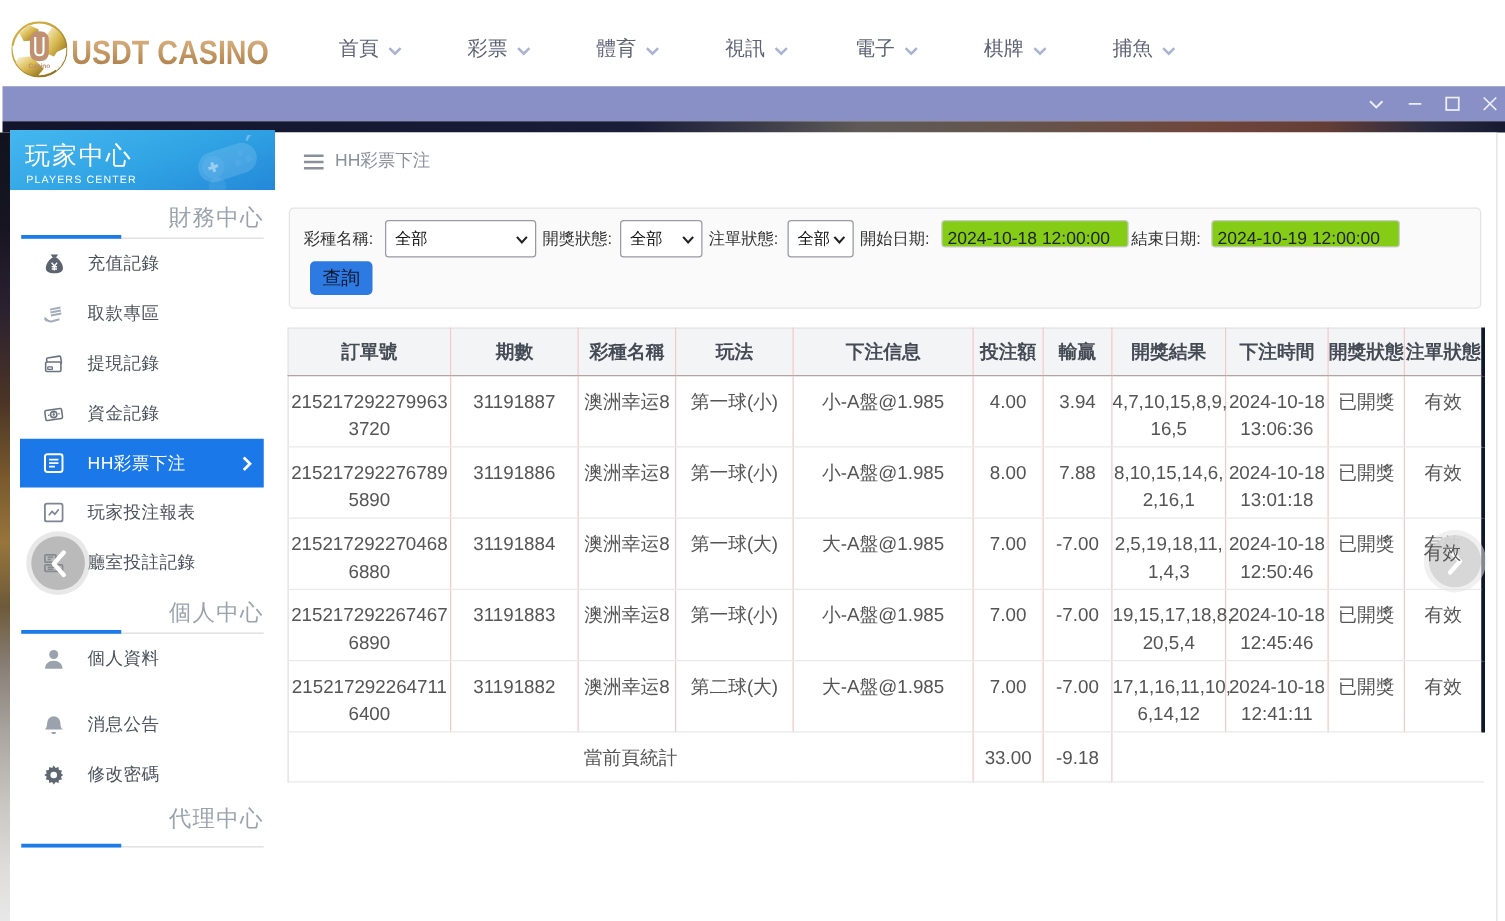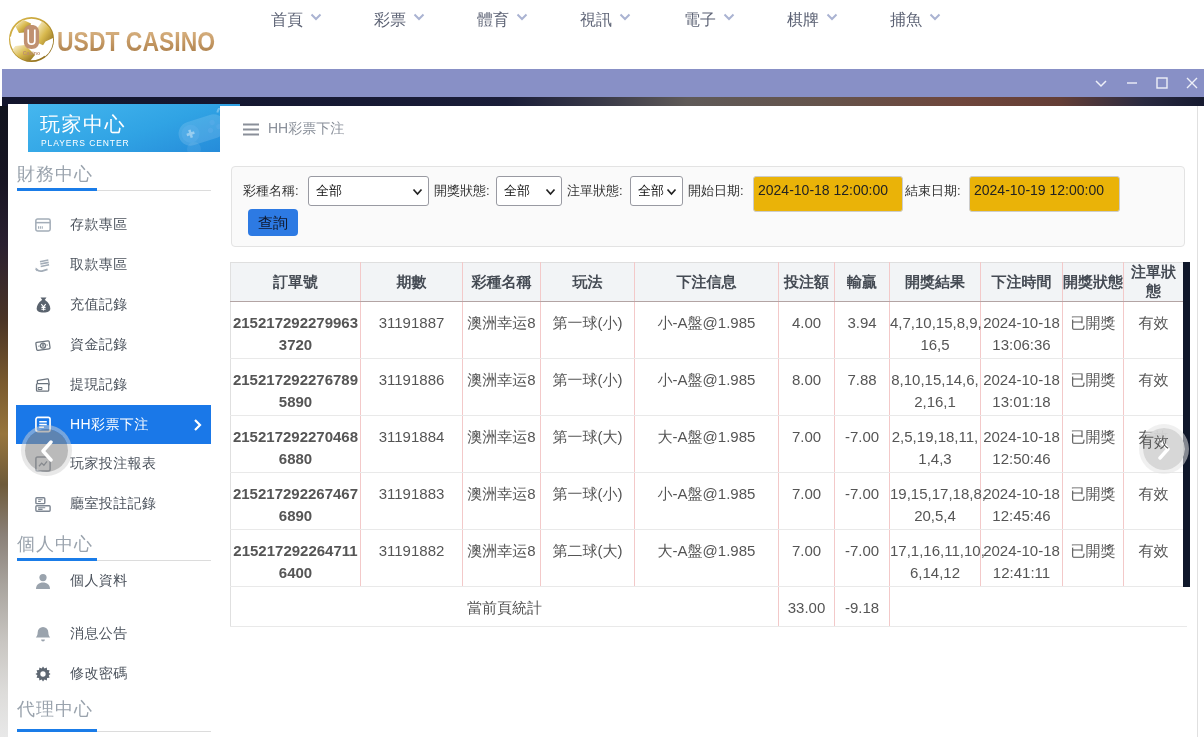--- a/index.html
+++ b/index.html
@@ -6,44 +6,44 @@
 html,body { width:1204px; height:737px; overflow:hidden; background:#fff;
   font-family:"Liberation Sans", sans-serif; }
 #stage { position:relative; width:1204px; height:737px; }
 
 
 #tophdr { position:absolute; left:0; top:0; width:1204px; height:69px; background:#fff; }
 #logoball { position:absolute; left:9px; top:17px; width:45px; height:45px; }
 #logotext { position:absolute; left:57px; top:27px; font-size:27px; font-weight:bold; letter-spacing:0px; transform:scaleX(0.85); transform-origin:left center;
   background:linear-gradient(180deg,#d8b384 10%,#c79b66 45%,#a97d49 90%);
   -webkit-background-clip:text; background-clip:text; color:transparent; }
-.nav { position:absolute; top:10px; height:58px; display:flex; align-items:flex-start; }
+.nav { position:absolute; top:10px; height:58px; display:flex; align-items:center; }
 .nav .t { font-size:16px; color:#5d6375; }
 .nav svg { margin-left:7px; margin-top:3px; }
 
 
 #purple { position:absolute; left:2px; top:69px; width:1202px; height:28px; background:#8890c6; }
 #winctl { position:absolute; right:6px; top:0; height:28px; display:flex; align-items:center; gap:18px; }
 
 
 #darkstrip { position:absolute; left:2px; top:97px; width:1202px; height:9px;
   background:linear-gradient(90deg,#12152c 0%,#171a34 30%,#1a1d38 42%,#3a3a48 50%,#5f5a58 57%,#65544c 68%,#6f463c 80%,#643e36 88%,#2a2a40 95%,#161a30 100%); }
 
 
 #photostrip { position:absolute; left:0; top:106px; width:8px; height:631px;
   background:linear-gradient(180deg,#10131d 0%,#181523 12%,#2a2030 22%,#4a3425 34%,#7a5a2e 44%,#97753c 52%,#6e5a3a 60%,#8a8078 68%,#a9a49e 76%,#c9c6c2 85%,#dddcda 93%,#e8e8e8 100%); }
 
 
 #sidebar { position:absolute; left:8px; top:104px; width:212px; height:633px; background:#fff; }
 #sbhead { position:absolute; left:0; top:0; width:212px; height:48px; overflow:hidden;
-  background:linear-gradient(160deg,#45b7ef 0%,#30a3e4 55%,#2488d8 100%);margin-left:20px; }
+  background:linear-gradient(160deg,#45b7ef 0%,#30a3e4 55%,#2488d8 100%); }
 #sbhead .zh { position:absolute; left:12px; top:7px; font-size:20px; color:#fff; letter-spacing:1.5px; }
 #sbhead .en { position:absolute; left:13px; top:33.5px; font-size:8.5px; color:#fff; letter-spacing:0.9px; }
 #sbmenu { position:absolute; left:9px; top:48px; width:194px; }
-.sect { position:relative; }
+.sect { position:relative;text-align:right; }
 .sect .st { font-size:18px; color:#9aa3ad; letter-spacing:1px; line-height:21px; }
 .sect .ul { position:relative; height:0; border-bottom:1px solid #dcdcdc; }
 .sect .ul i { position:absolute; left:0; top:-2px; width:80px; height:3px; background:#1a7ce8; }
 .mi { position:relative; height:40px; display:flex; align-items:center; color:#4b525c; font-size:14px; }
 .mi .ic { width:16px; height:20px; margin-left:18px; display:flex; align-items:center; justify-content:center; }
 .mi .lb { margin-left:19px; letter-spacing:0.4px; }
 .mi.act { background:#1a78e8; color:#fff; margin-left:-1px; padding-left:1px; width:195px; height:39px; }
 .mi.act .arr { position:absolute; right:9px; top:13px; }
 
 
@@ -51,38 +51,38 @@
 #rightline { position:absolute; left:1197px; top:106px; width:1px; height:631px; background:#e0e0e0; }
 #crumb { position:absolute; left:23px; top:9px; height:28px; display:flex; align-items:center; color:#8a909a; font-size:14px; }
 #crumb svg { margin-right:9px; }
 
 #filterbox { position:absolute; left:11px; top:60px; width:954px; height:81px; background:#fafafa;
   border:1px solid #e3e3e3; border-radius:4px; }
 .flbl { position:absolute; font-size:13px; color:#333; top:9px; height:30px; line-height:30px; }
 .fsel { position:absolute; top:9px; height:30px; font-size:13px; color:#111; line-height:28px;
   border:1px solid #999aa2; border-radius:3px; background:#fff; padding-left:7px; }
 .fsel svg { position:absolute; right:5px; top:11px; }
-.fin { position:absolute; top:9px; height:36px; font-size:14px; color:#222; line-height:27px; white-space:nowrap;
-  border:1px solid #ccc; border-radius:3px; background:#eab308; padding-left:4px; }
+.fin { position:absolute; top:9px; height:22px; font-size:14px; color:#222; line-height:27px; white-space:nowrap;
+  border:1px solid #ccc; border-radius:3px; background:#84cc16; padding-left:4px; }
 #qbtn { position:absolute; left:16px; top:42px; width:50px; height:27px; background:#2d7ae3;
   border-radius:4px; color:#0f172a; font-size:15px; text-align:center; line-height:27px; }
 
 
 #tbl { position:absolute; left:10px; top:156px; border-collapse:collapse; table-layout:fixed; width:956px;
   font-size:15px; }
 #tbl th { background:#f2f4f6; color:#454b54; font-weight:bold; height:38px;
   border-top:1px solid #dfdfdf; border-bottom:1px solid #b3a4a4; padding:0; }
 #tbl td { color:#555; text-align:center; vertical-align:top; line-height:21.5px;
   border-bottom:1px solid #e9e9e9; padding:10px 0 0 0; }
 #tbl th, #tbl td { border-right:1px solid #f3c9c9; }
 #tbl th:first-child, #tbl td.lft { border-left:1px solid #e0e0e0; }
-#tbl th:last-child, #tbl td.rgt { border-right:7px solid #0f172a; }
+#tbl th:last-child, #tbl td.rgt { border-right:3px solid #0f172a; }
 #tbl tr.dr td { height:57px; }
 #tbl tr.sr td { height:40px; }
-#tbl td.brk { word-break:break-all;font-weight:bold; }
+#tbl td.brk { word-break:break-all; }
 #tbl tr.sr td.nb { border-right:1px solid transparent; }
 
 
 #pager { position:absolute; left:11px; top:569px; width:954px; height:50px; background:#f5f6f8;
   border:1px solid #dadde3; border-radius:6px; font-size:15px; color:#555; }
 #pager .lt { position:absolute; left:14px; top:14px; }
 #pager .pp { position:absolute; top:15px; font-size:14px; }
 #pager a { color:#3d7bea; text-decoration:none; }
 #pgnum { background:#a6a6bf; color:#2f66e8; padding:0 1px; }
 #pginp { position:absolute; left:855px; top:19px; width:29px; height:21px; border:1px solid #4a86e8; border-radius:3px; background:#fff; }
@@ -205,72 +205,62 @@
       <div class="zh">玩家中心</div>
       <div class="en">PLAYERS CENTER</div>
     </div>
     <div id="sbmenu">
       <div class="sect" style="margin-top:9px">
           <div class="st" style="padding:3px 0 5px 0">財務中心</div>
           <div class="ul">
             <i></i>
           </div>
         </div>
-      <div class="mi" style="margin-top:14px">
-        <span class="ic">
-            <svg width="19" height="16" viewBox="0 0 19 16">
-              <rect x="1" y="1" width="17" height="14" rx="2" fill="none" stroke="#a3adb8" stroke-width="1.8"></rect>
-              <path d="M1 5.2h17" stroke="#a3adb8" stroke-width="1.8"></path>
-              <path d="M4.2 9.5v3M6.4 9.5v3M8.6 9.5v3" stroke="#a3adb8" stroke-width="1.3"></path>
-            </svg>
-          </span>
-        <span class="lb">存款專區</span>
+      <div class="mi">
+        <span class="ic">
+            <svg width="15" height="17" viewBox="0 0 15 17">
+              <path d="M4.5 0.5h6l-1.8 2.6h-2.4z" fill="#5a636e"></path>
+              <path d="M6 3 C2.2 5.6 .7 9 .7 11.5 c0 2.8 2.3 4 6.8 4 s6.8-1.2 6.8-4 C14.3 9 12.8 5.6 9 3Z" fill="#5a636e"></path>
+              <path d="M5.3 7.2l2.2 2.6 2.2-2.6M7.5 9.8v3.6M5.4 10.4h4.2M5.4 12.2h4.2" stroke="#fff" stroke-width="1.1" fill="none"></path>
+            </svg>
+          </span>
+        <span class="lb">充值記錄</span>
         </div>
       <div class="mi">
         <span class="ic">
             <svg width="21" height="17" viewBox="0 0 21 17">
               <path d="M6.5 3.5l11-2.2M7 6.6l11-2.2M7.5 9.7l11-2.2" stroke="#a3adb8" stroke-width="2.1"></path>
               <path d="M1.5 13.2 q3.5 3.4 7.5 2.6 l7.5-2.2" stroke="#a3adb8" stroke-width="2.2" fill="none"></path>
               <path d="M1 11l3.5 3-2 2.2L.5 14Z" fill="#a3adb8"></path>
             </svg>
           </span>
         <span class="lb">取款專區</span>
         </div>
       <div class="mi">
         <span class="ic">
-            <svg width="15" height="17" viewBox="0 0 15 17">
-              <path d="M4.5 0.5h6l-1.8 2.6h-2.4z" fill="#5a636e"></path>
-              <path d="M6 3 C2.2 5.6 .7 9 .7 11.5 c0 2.8 2.3 4 6.8 4 s6.8-1.2 6.8-4 C14.3 9 12.8 5.6 9 3Z" fill="#5a636e"></path>
-              <path d="M5.3 7.2l2.2 2.6 2.2-2.6M7.5 9.8v3.6M5.4 10.4h4.2M5.4 12.2h4.2" stroke="#fff" stroke-width="1.1" fill="none"></path>
-            </svg>
-          </span>
-        <span class="lb">充值記錄</span>
+            <svg width="19" height="17" viewBox="0 0 19 17">
+              <rect x="3" y="1.5" width="13.5" height="7.5" rx="1.2" fill="#fff" stroke="#6a737d" stroke-width="1.5" transform="rotate(-9 9.75 5.25)"></rect>
+              <rect x="1.8" y="6.2" width="14.5" height="9" rx="1.2" fill="#fff" stroke="#6a737d" stroke-width="1.5"></rect>
+              <rect x="3.8" y="10.8" width="4.4" height="2.5" rx="0.5" fill="none" stroke="#6a737d" stroke-width="1.2"></rect>
+            </svg>
+          </span>
+        <span class="lb">提現記錄</span>
         </div>
       <div class="mi">
         <span class="ic">
             <svg width="19" height="17" viewBox="0 0 19 17">
               <g fill="none" stroke="#6a737d" stroke-width="1.5" transform="rotate(-8 9.5 9)">
                 <rect x="1.5" y="3.8" width="16" height="9.6" rx="1.3" fill="#fff"></rect>
                 <circle cx="9.5" cy="8.6" r="3"></circle>
                 <path d="M4 8.6h1.4M13.8 8.6h1.4" stroke-width="1.2"></path>
               </g>
               <path d="M8.3 7h2.4M8.3 8.8h2.4M9.5 7v3.4" stroke="#6a737d" stroke-width="0.95"></path>
             </svg>
           </span>
         <span class="lb">資金記錄</span>
-        </div>
-      <div class="mi">
-        <span class="ic">
-            <svg width="19" height="17" viewBox="0 0 19 17">
-              <rect x="3" y="1.5" width="13.5" height="7.5" rx="1.2" fill="#fff" stroke="#6a737d" stroke-width="1.5" transform="rotate(-9 9.75 5.25)"></rect>
-              <rect x="1.8" y="6.2" width="14.5" height="9" rx="1.2" fill="#fff" stroke="#6a737d" stroke-width="1.5"></rect>
-              <rect x="3.8" y="10.8" width="4.4" height="2.5" rx="0.5" fill="none" stroke="#6a737d" stroke-width="1.2"></rect>
-            </svg>
-          </span>
-        <span class="lb">提現記錄</span>
         </div>
       <div class="mi act">
         <span class="ic">
             <svg width="17" height="17" viewBox="0 0 17 17">
               <rect x="1" y="1" width="15" height="15" rx="2" fill="none" stroke="#fff" stroke-width="1.8"></rect>
               <path d="M4.5 5.5h8M4.5 8.5h8M4.5 11.5h5" stroke="#fff" stroke-width="1.6"></path>
             </svg>
           </span>
         <span class="lb">HH彩票下注</span>
         <span class="arr"><svg width="9" height="14" viewBox="0 0 9 14">

